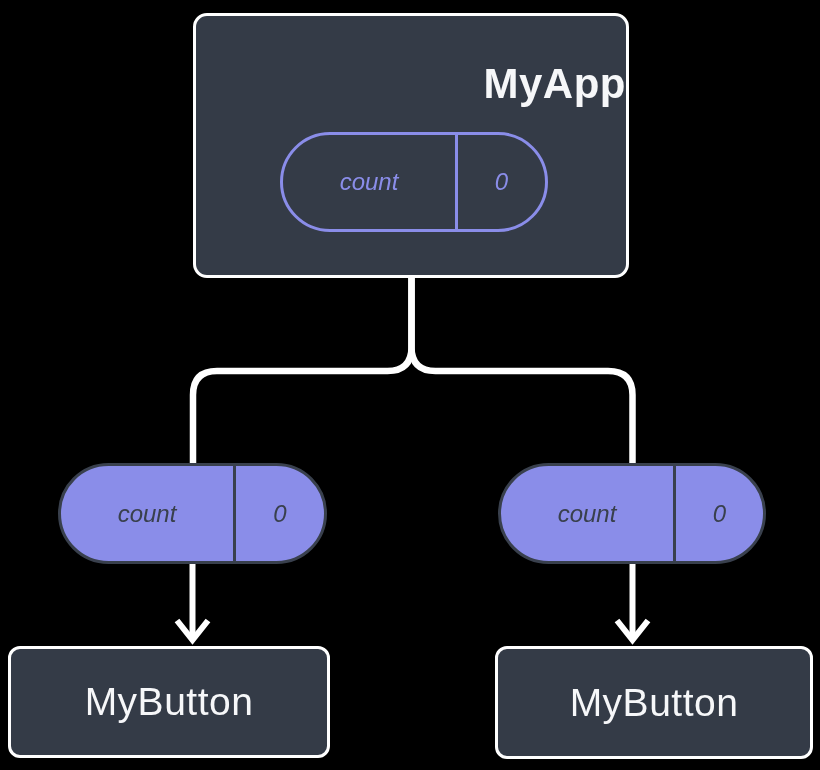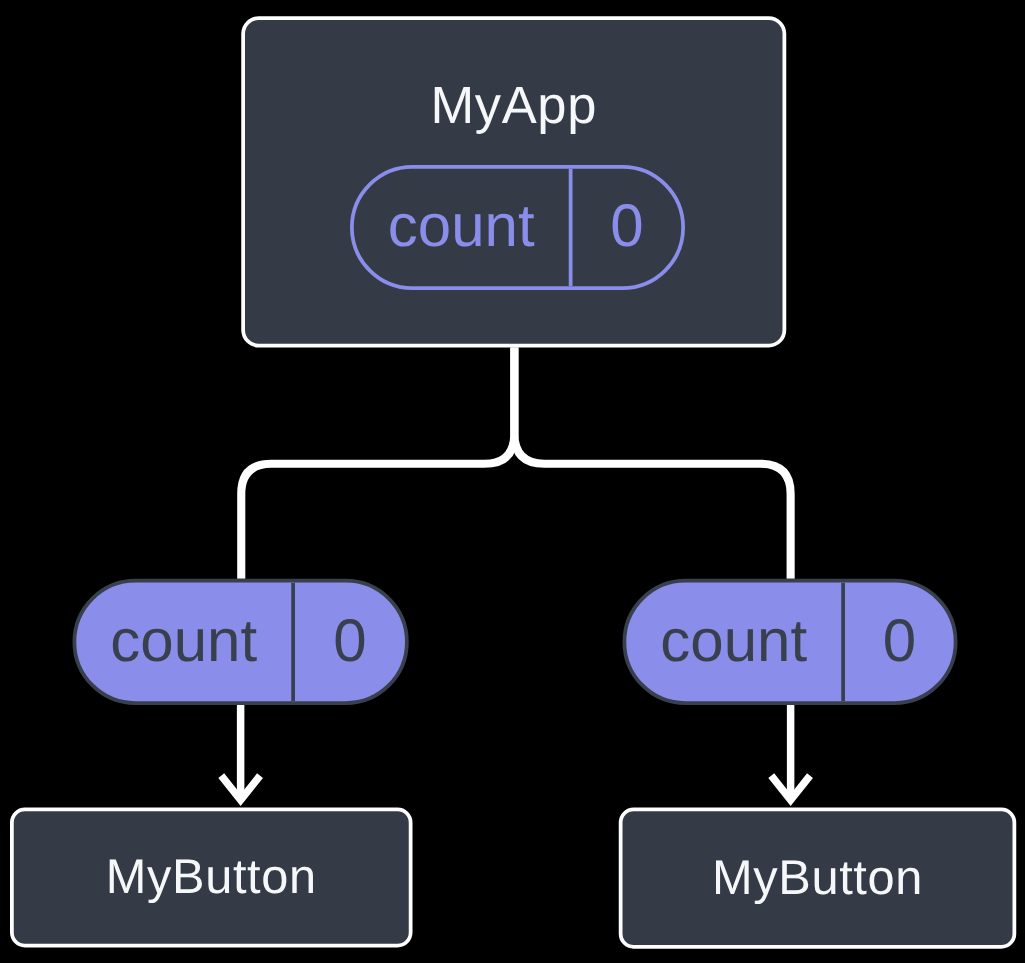--- a/index.html
+++ b/index.html
@@ -26,32 +26,32 @@
 
   
   .node-app{
     position:absolute;left:193px;top:13px;width:436px;height:265px;
     background:var(--node-fill);
     border:3.5px solid var(--node-border);
     border-radius:14px;
   }
   .node-app .node-title{
     position:absolute;left:0;right:0;top:44px;
-    text-align:center;
+    text-align:right;
     color:var(--text-light);
-    font-size:42px;font-weight:400;letter-spacing:0.5px;
+    font-size:42px;font-weight:700;letter-spacing:0.5px;
   }
   
   .pill{
     position:absolute;display:flex;align-items:stretch;
     border-radius:52px;overflow:hidden;
   }
   .pill .cell{
     display:flex;align-items:center;justify-content:center;
-    font-size:48px;line-height:1;
+    font-size:24px;line-height:1;font-style:italic;
   }
   .pill .cell.label{width:172px;}
   .pill .cell.value{flex:1;}
   .pill-outline{
     left:84px;top:116px;width:268px;height:100px;
     border:3px solid var(--accent);
     color:var(--accent);
     background:transparent;
   }
   .pill-outline .cell.value{border-left:3px solid var(--accent);}

